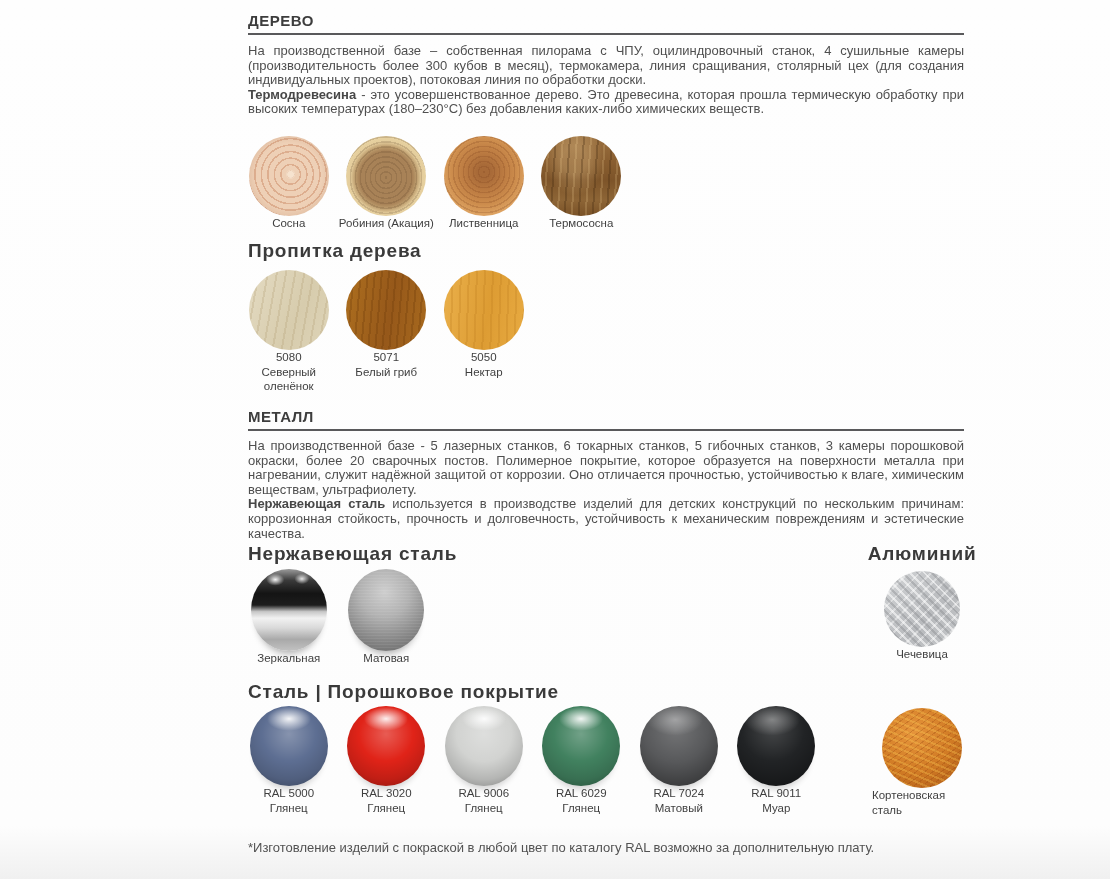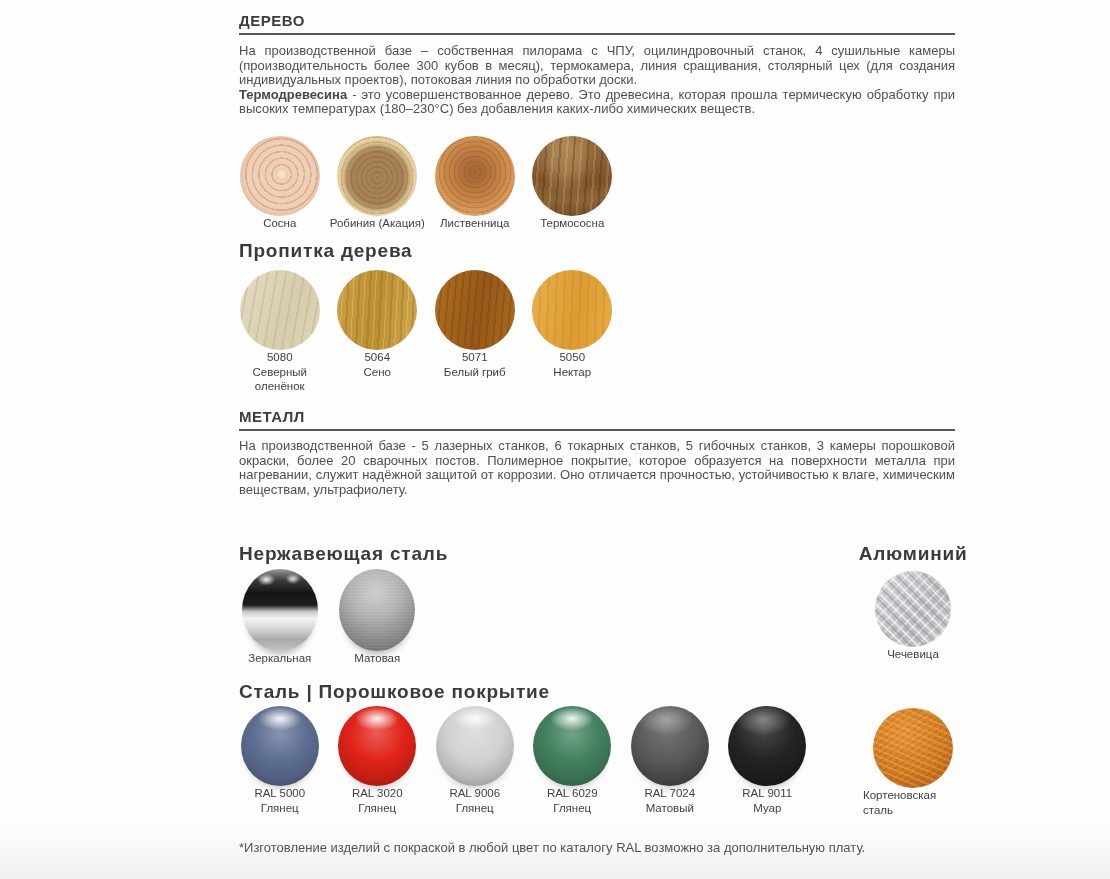--- a/index.html
+++ b/index.html
@@ -2,21 +2,21 @@
 <html><head>
 <meta charset="utf-8">
 <style>
   * { margin:0; padding:0; box-sizing:border-box; }
   html,body { background:#e9e9e9; }
   .page {
     position:relative; width:1110px; height:879px; margin:0 auto;
     background:linear-gradient(to bottom,#fefefe 0%,#fdfdfd 94%,#f0f0f0 100%);
     font-family:"Liberation Sans", sans-serif; overflow:hidden;
   }
-  .content { position:absolute; left:239px; top:0; width:716px; height:879px; }
+  .content { position:absolute; left:248px; top:0; width:716px; height:879px; }
 
   .section-title { position:absolute; font-size:15px; font-weight:bold; color:#3d3d3d; letter-spacing:.5px; }
   .rule { position:absolute; left:0; width:716px; height:2px; background:#59595b; }
   .bodytext { position:absolute; left:0; width:716px; font-size:13px; line-height:14.6px; color:#4f4f4f; text-align:justify; }
   .bodytext .lead { font-weight:bold; color:#474747; }
   .sub-title { position:absolute; font-size:19px; color:#3a3a3a; letter-spacing:.8px; }
 
   .cells { position:absolute; left:-8px; display:flex; }
   .cell { width:97.5px; text-align:center; }
   .lbl { font-size:11.5px; color:#3f3f3f; line-height:1.28; }
@@ -158,38 +158,35 @@
     </div>
 
     <h3 class="sub-title" style="top:240px;">Пропитка дерева</h3>
 
     <div class="cells" style="top:270px;">
       <div class="cell">
         <div class="disc c-5080" style="--c: #ddd3b7;"></div>
         <div class="lbl narrow"><span>5080</span><br><span>Северный оленёнок</span></div>
       </div>
       <div class="cell">
-        <div class="disc c-5064" style="--c: #c69a3c;"></div>
-        <div class="lbl narrow"><span>5064</span><br><span>Сено</span></div>
-      </div>
-      <div class="cell">
         <div class="disc c-5071" style="--c: #a4671c;"></div>
         <div class="lbl narrow"><span>5071</span><br><span>Белый гриб</span></div>
       </div>
       <div class="cell">
         <div class="disc c-5050" style="--c: #e5a83f;"></div>
         <div class="lbl narrow"><span>5050</span><br><span>Нектар</span></div>
       </div>
     </div>
 
     <h2 class="section-title" style="top:408px;">МЕТАЛЛ</h2>
     <div class="rule" style="top:429px;"></div>
 
     <div class="bodytext" style="top:439px;">
       <p>На производственной базе - 5 лазерных станков, 6 токарных станков, 5 гибочных станков, 3 камеры порошковой окраски, более 20 сварочных постов. Полимерное покрытие, которое образуется на поверхности металла при нагревании, служит надёжной защитой от коррозии. Оно отличается прочностью, устойчивостью к влаге, химическим веществам, ультрафиолету.</p>
+      <p><span class="lead">Нержавеющая сталь</span><span> используется в производстве изделий для детских конструкций по нескольким причинам: коррозионная стойкость, прочность и долговечность, устойчивость к механическим повреждениям и эстетические качества.</span></p>
     </div>
 
     <h3 class="sub-title" style="top:543px;">Нержавеющая сталь</h3>
     <h3 class="sub-title" style="top:543px; left:614px; width:120px; text-align:center;">Алюминий</h3>
 
     <div class="cells" style="top:569px;">
       <div class="cell">
         <div class="ball-steel ball-mirror"></div>
         <div class="lbl nowrap">Зеркальная</div>
       </div>

